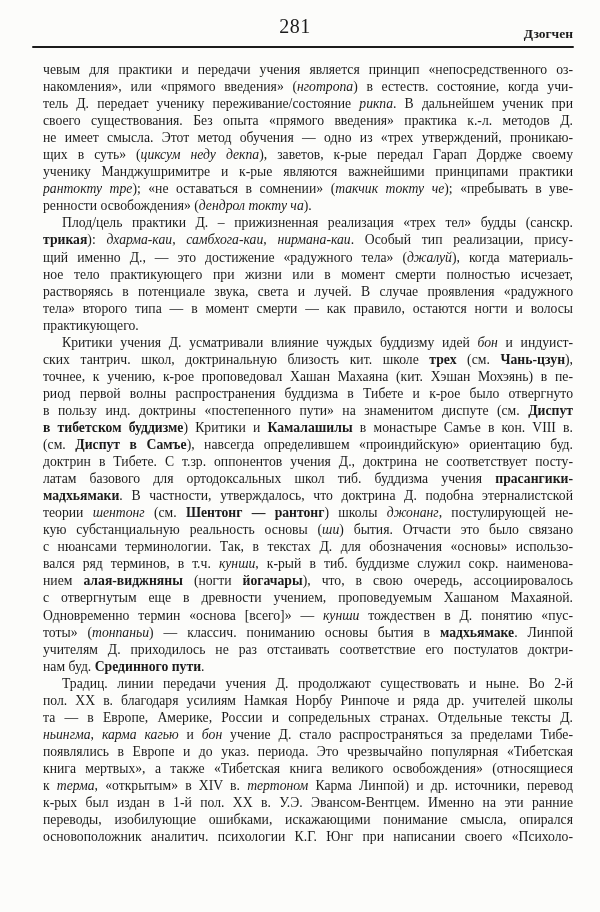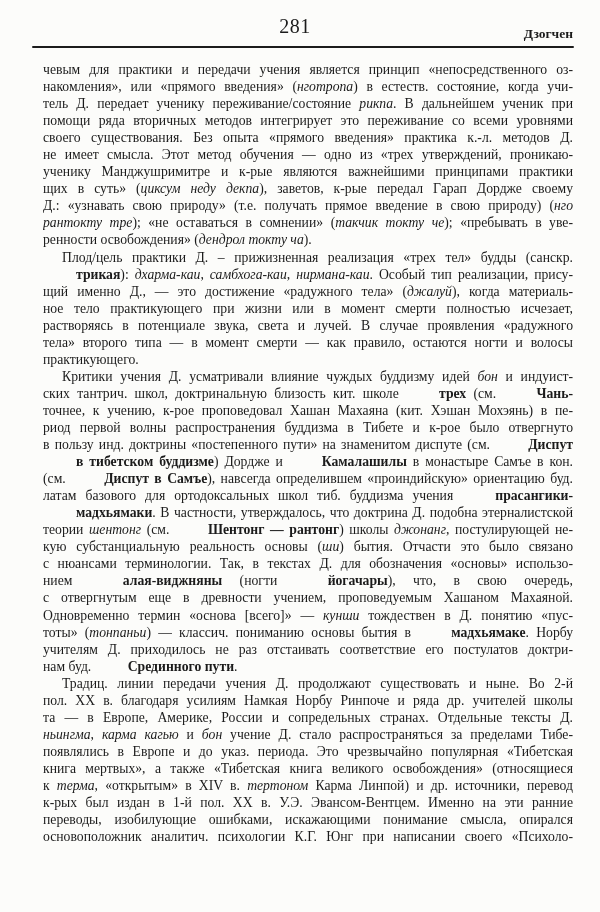--- a/index.html
+++ b/index.html
@@ -43,67 +43,67 @@
   }
   .line {
     text-align: justify;
     text-align-last: justify;
     white-space: normal;
     overflow: hidden;
     height: 17.05px;
   }
   .line.end { text-align-last: left; }
   .line.indent { text-indent: 19px; }
-  .line b { font-weight: bold; margin-left: 33px; }
+  .line b { font-weight: bold; }
   .line i { }
 </style>
 </head>
 <body>
 
 <div class="page">
   <div class="header">
     <div class="pagenum">281</div>
     <div class="running-title">Дзогчен</div>
   </div>
   <div class="rule"></div>
   <div class="body-text">
       <div class="line"><span>чевым для практики и передачи учения является принцип «непосредственного оз-</span></div>
       <div class="line"><span>накомления», или «прямого введения» (</span><i>нготропа</i><span>) в естеств. состояние, когда учи-</span></div>
       <div class="line"><span>тель Д. передает ученику переживание/состояние </span><i>рикпа</i><span>. В дальнейшем ученик при</span></div>
-      <div class="line"><span>помощи ряда вторичных методов интегрирует это переживание со всеми уровнями</span></div>
       <div class="line"><span>своего существования. Без опыта «прямого введения» практика к.-л. методов Д.</span></div>
       <div class="line"><span>не имеет смысла. Этот метод обучения — одно из «трех утверждений, проникаю-</span></div>
+      <div class="line"><span>щих в суть» (</span><i>циксум неду декпа</i><span>), заветов, к-рые передал Гарап Дордже своему</span></div>
       <div class="line"><span>ученику Манджушримитре и к-рые являются важнейшими принципами практики</span></div>
-      <div class="line"><span>щих в суть» (</span><i>циксум неду декпа</i><span>), заветов, к-рые передал Гарап Дордже своему</span></div>
-      <div class="line"><span>Д.: «узнавать свою природу» (т.е. получать прямое введение в свою природу) (</span><i>нго</i></div>
       <div class="line"><i>рантокту тре</i><span>); «не оставаться в сомнении» (</span><i>такчик токту че</i><span>); «пребывать в уве-</span></div>
       <div class="line end"><span>ренности освобождения» (</span><i>дендрол токту ча</i><span>).</span></div>
       <div class="line indent"><span>Плод/цель практики Д. – прижизненная реализация «трех тел» будды (санскр.</span></div>
       <div class="line"><b>трикая</b><span>): </span><i>дхарма-каи</i><span>, </span><i>самбхога-каи</i><span>, </span><i>нирмана-каи</i><span>. Особый тип реализации, прису-</span></div>
       <div class="line"><span>щий именно Д., — это достижение «радужного тела» (</span><i>джалуй</i><span>), когда материаль-</span></div>
       <div class="line"><span>ное тело практикующего при жизни или в момент смерти полностью исчезает,</span></div>
       <div class="line"><span>растворяясь в потенциале звука, света и лучей. В случае проявления «радужного</span></div>
       <div class="line"><span>тела» второго типа — в момент смерти — как правило, остаются ногти и волосы</span></div>
       <div class="line end"><span>практикующего.</span></div>
       <div class="line indent"><span>Критики учения Д. усматривали влияние чуждых буддизму идей </span><i>бон</i><span> и индуист-</span></div>
       <div class="line"><span>ских тантрич. школ, доктринальную близость кит. школе </span><b>трех</b><span> (см. </span><b>Чань-цзун</b><span>),</span></div>
       <div class="line"><span>точнее, к учению, к-рое проповедовал Хашан Махаяна (кит. Хэшан Мохэянь) в пе-</span></div>
       <div class="line"><span>риод первой волны распространения буддизма в Тибете и к-рое было отвергнуто</span></div>
       <div class="line"><span>в пользу инд. доктрины «постепенного пути» на знаменитом диспуте (см. </span><b>Диспут</b></div>
-      <div class="line"><b>в тибетском буддизме</b><span>) Дордже и </span><b>Камалашилы</b><span> в монастыре Самъе в кон. VIII в.</span></div>
+      <div class="line"><b>в тибетском буддизме</b><span>) Критики и </span><b>Камалашилы</b><span> в монастыре Самъе в кон. VIII в.</span></div>
       <div class="line"><span>(см. </span><b>Диспут в Самъе</b><span>), навсегда определившем «проиндийскую» ориентацию буд.</span></div>
+      <div class="line"><span>доктрин в Тибете. С т.зр. оппонентов учения Д., доктрина не соответствует посту-</span></div>
       <div class="line"><span>латам базового для ортодоксальных школ тиб. буддизма учения </span><b>прасангики-</b></div>
       <div class="line"><b>мадхьямаки</b><span>. В частности, утверждалось, что доктрина Д. подобна этерналистской</span></div>
       <div class="line"><span>теории </span><i>шентонг</i><span> (см. </span><b>Шентонг — рантонг</b><span>) школы </span><i>джонанг</i><span>, постулирующей не-</span></div>
       <div class="line"><span>кую субстанциальную реальность основы (</span><i>ши</i><span>) бытия. Отчасти это было связано</span></div>
       <div class="line"><span>с нюансами терминологии. Так, в текстах Д. для обозначения «основы» использо-</span></div>
+      <div class="line"><span>вался ряд терминов, в т.ч. </span><i>кунши</i><span>, к-рый в тиб. буддизме служил сокр. наименова-</span></div>
       <div class="line"><span>нием </span><b>алая-виджняны</b><span> (ногти </span><b>йогачары</b><span>), что, в свою очередь, ассоциировалось</span></div>
       <div class="line"><span>с отвергнутым еще в древности учением, проповедуемым Хашаном Махаяной.</span></div>
       <div class="line"><span>Одновременно термин «основа [всего]» — </span><i>кунши</i><span> тождествен в Д. понятию «пус-</span></div>
-      <div class="line"><span>тоты» (</span><i>тонпаньи</i><span>) — классич. пониманию основы бытия в </span><b>мадхьямаке</b><span>. Норбу</span></div>
+      <div class="line"><span>тоты» (</span><i>тонпаньи</i><span>) — классич. пониманию основы бытия в </span><b>мадхьямаке</b><span>. Линпой</span></div>
       <div class="line"><span>учителям Д. приходилось не раз отстаивать соответствие его постулатов доктри-</span></div>
       <div class="line end"><span>нам буд. </span><b>Срединного пути</b><span>.</span></div>
       <div class="line indent"><span>Традиц. линии передачи учения Д. продолжают существовать и ныне. Во 2-й</span></div>
       <div class="line"><span>пол. XX в. благодаря усилиям Намкая Норбу Ринпоче и ряда др. учителей школы</span></div>
       <div class="line"><span>та — в Европе, Америке, России и сопредельных странах. Отдельные тексты Д.</span></div>
       <div class="line"><i>ньингма</i><span>, </span><i>карма кагью</i><span> и </span><i>бон</i><span> учение Д. стало распространяться за пределами Тибе-</span></div>
       <div class="line"><span>появлялись в Европе и до указ. периода. Это чрезвычайно популярная «Тибетская</span></div>
       <div class="line"><span>книга мертвых», а также «Тибетская книга великого освобождения» (относящиеся</span></div>
       <div class="line"><span>к </span><i>терма</i><span>, «открытым» в XIV в. </span><i>тертоном</i><span> Карма Линпой) и др. источники, перевод</span></div>
       <div class="line"><span>к-рых был издан в 1-й пол. XX в. У.Э. Эвансом-Вентцем. Именно на эти ранние</span></div>

